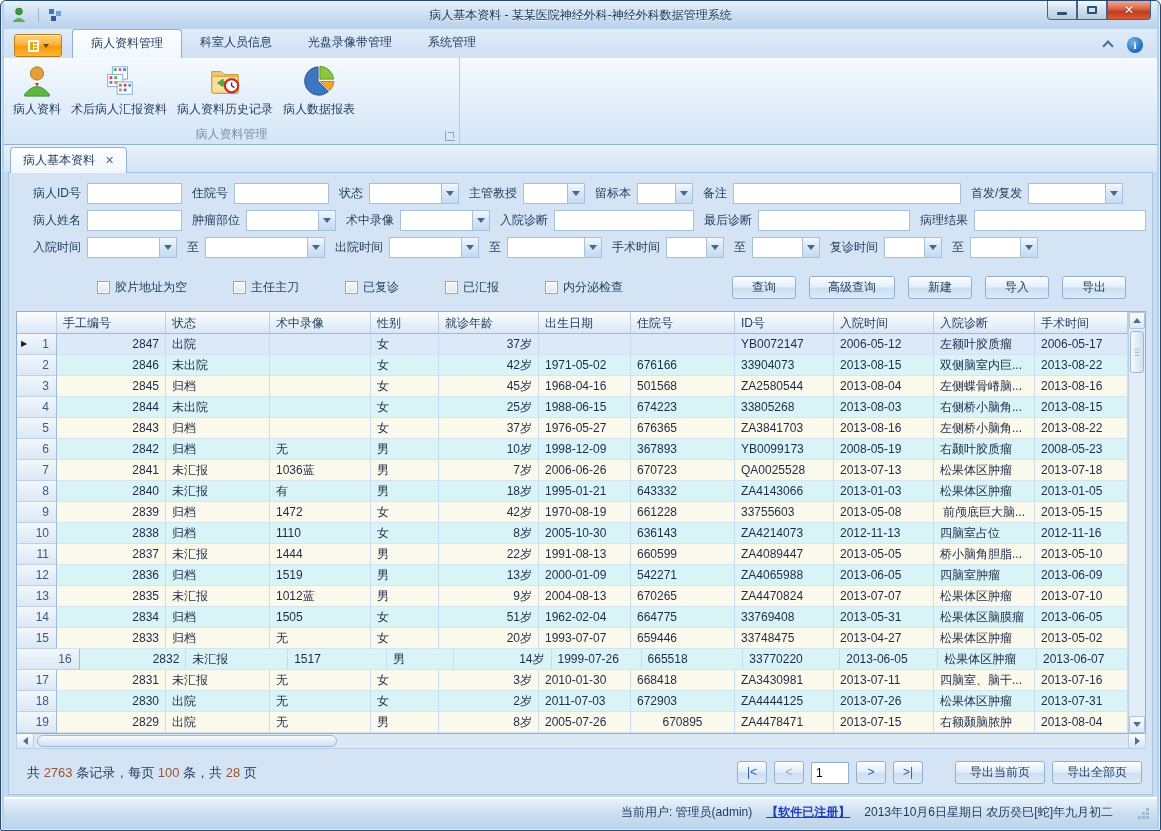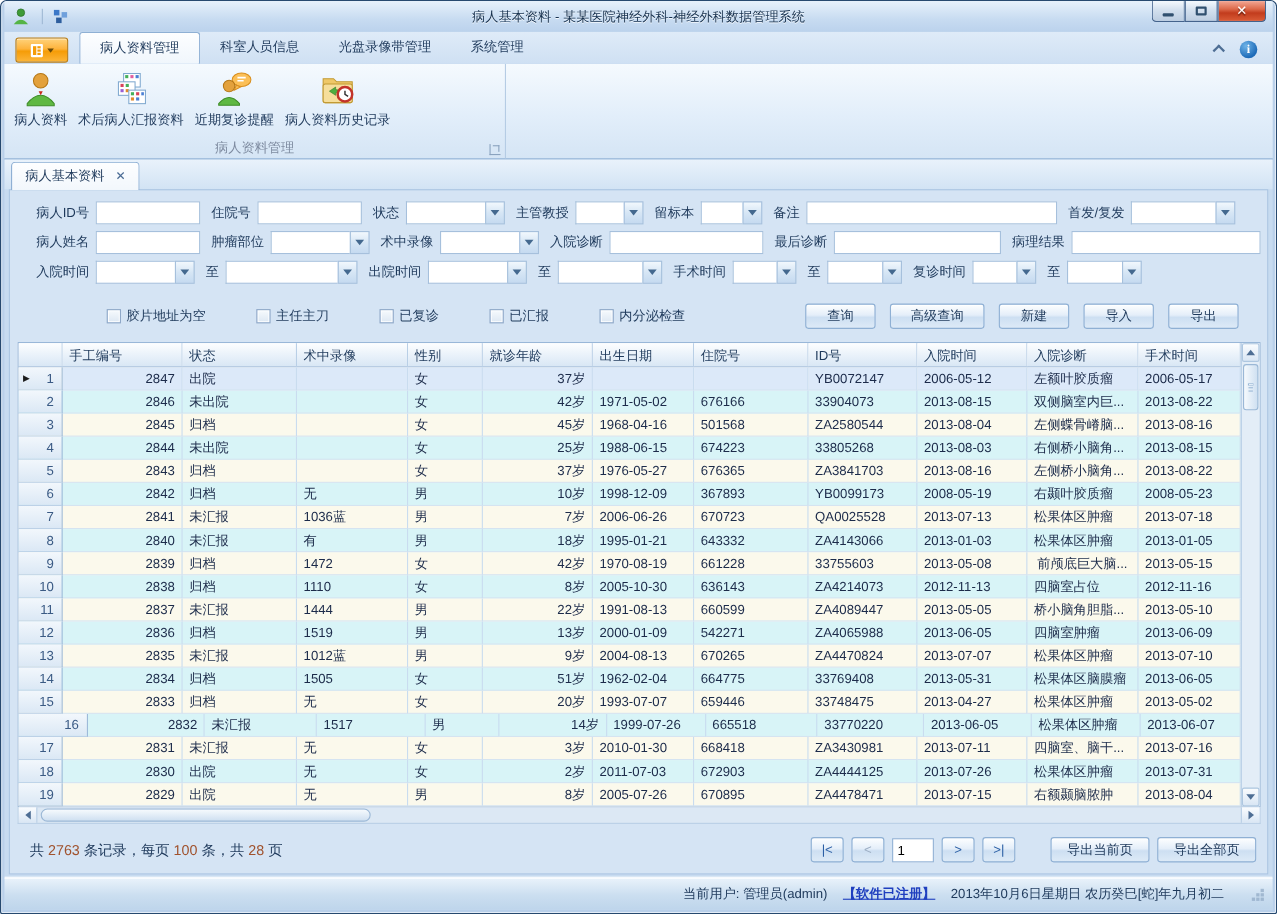--- a/index.html
+++ b/index.html
@@ -242,46 +242,44 @@
               <rect x="18" y="21" width="3" height="3" fill="#45B05A"></rect>
                 <rect x="23" y="21" width="3" height="3" fill="#D8435A"></rect>
                 <rect x="28" y="21" width="2.5" height="3" fill="#4A7FD4"></rect>
               <rect x="18" y="26" width="3" height="3" fill="#E08A2E"></rect>
                 <rect x="23" y="26" width="3" height="3" fill="#4A7FD4"></rect>
             </svg>
           </span>
           <span class="rlbl">术后病人汇报资料</span>
         </div>
 
-        <div class="ribbon-btn">
-          <span class="icon36">
-            <svg viewBox="0 0 36 36" width="36" height="34">
-              <ellipse cx="25" cy="9" rx="9" ry="6.5" fill="#FBBF57" stroke="#D98F1F"></ellipse>
-              <path d="M20 14 l-2 5 6 -3 z" fill="#FBBF57" stroke="#D98F1F"></path>
-              <path d="M21 7 h8 M21 10 h6" stroke="#fff" stroke-width="1.6"></path>
-              <circle cx="13" cy="15" r="5.5" fill="#E3A13C" stroke="#B67817"></circle>
-              <path d="M3 32 q10 -12 20 0 l0 1.5 -20 0 z" fill="#5FB843" stroke="#3F8D28"></path>
-            </svg>
-          </span>
-          <span class="rlbl">近期复诊提醒</span>
-        </div>
 
         <div class="ribbon-btn">
           <span class="icon36">
             <svg viewBox="0 0 36 36" width="36" height="34">
               <path d="M4 8 h10 l3 3 h15 v18 a2 2 0 0 1 -2 2 h-24 a2 2 0 0 1 -2 -2 z" fill="#EFC868" stroke="#C29A33"></path>
               <rect x="4" y="13" width="28" height="18" rx="2" fill="#F6DE9B" stroke="#C29A33"></rect>
               <path d="M10 20 l6 -4 v2.5 q6 0 7 6 q-3 -3.5 -7 -3 v2.5 z" fill="#4FAE3F" stroke="#357F28" stroke-width=".6"></path>
               <circle cx="25" cy="23" r="7" fill="#fff" stroke="#C2332A" stroke-width="2.4"></circle>
               <path d="M25 19.5 v3.5 l3 2" stroke="#333" stroke-width="1.4" fill="none"></path>
             </svg>
           </span>
           <span class="rlbl">病人资料历史记录</span>
         </div>
 
+        <div class="ribbon-btn">
+          <span class="icon36">
+            <svg viewBox="0 0 36 36" width="36" height="34">
+              <path d="M17 18 L17 3 A15 15 0 1 0 28 29 z" fill="#3E76C4" stroke="#2A568F"></path>
+              <path d="M19 2.5 A15 15 0 0 1 33.5 16 L19 16 z" fill="#8CC63F" stroke="#5F9321"></path>
+              <path d="M33.8 18.5 A15 15 0 0 1 29.5 28 L19.5 18.5 z" fill="#F5A623" stroke="#C57F0E"></path>
+            </svg>
+          </span>
+          <span class="rlbl">病人数据报表</span>
+        </div>
 
       </div>
       <div class="group-footer">
         <span>病人资料管理</span>
         <span class="dialog-launcher"></span>
       </div>
     </div>
   </div>
 
   <div class="workspace">
@@ -719,21 +717,21 @@
                   <div class="tcell" style="width: 93px;">2013-07-31</div>
                 </div>
                 <div class="trow row-odd">
                   <div class="ind" style="width: 40px;">19</div>
                   <div class="tcell right" style="width: 109px;">2829</div>
                   <div class="tcell" style="width: 104px;">出院</div>
                   <div class="tcell" style="width: 101px;">无</div>
                   <div class="tcell" style="width: 68px;">男</div>
                   <div class="tcell right" style="width: 100px;">8岁</div>
                   <div class="tcell" style="width: 92px;">2005-07-26</div>
-                  <div class="tcell" style="width: 104px;">670895</div>
+                  <div class="tcell" style="width: 104px; text-align: center;">670895</div>
                   <div class="tcell" style="width: 99px;">ZA4478471</div>
                   <div class="tcell" style="width: 100px;">2013-07-15</div>
                   <div class="tcell" style="width: 101px;">右额颞脑脓肿</div>
                   <div class="tcell" style="width: 93px;">2013-08-04</div>
                 </div>
               </div>
           </div>
           <div class="vscroll">
             <div class="sc-btn">
                 <span class="tri-up"></span>

